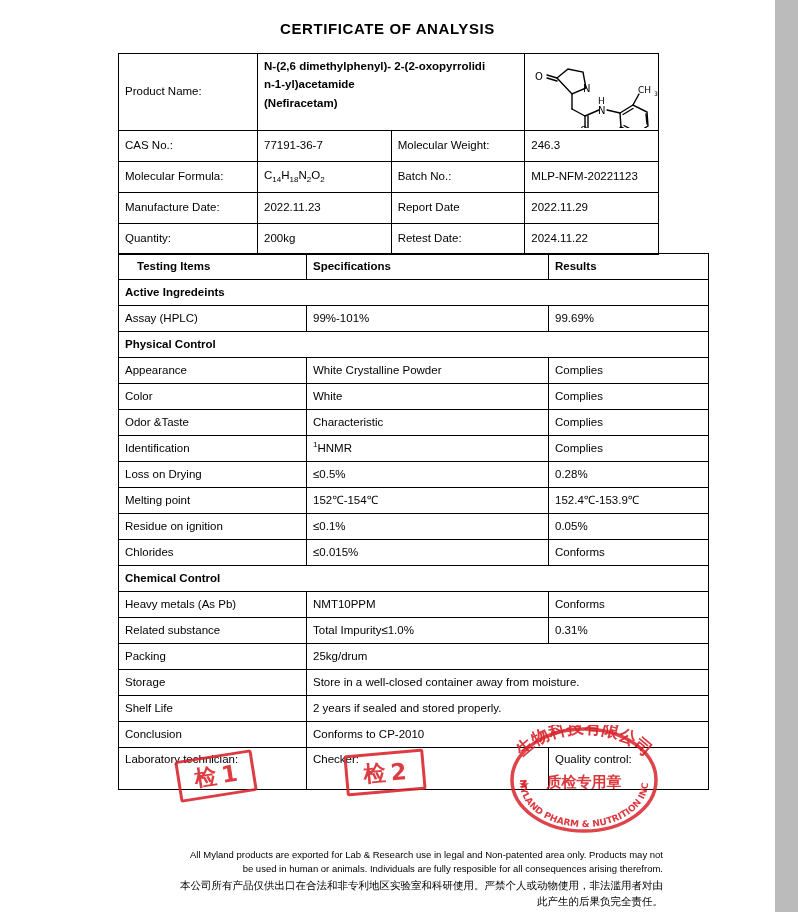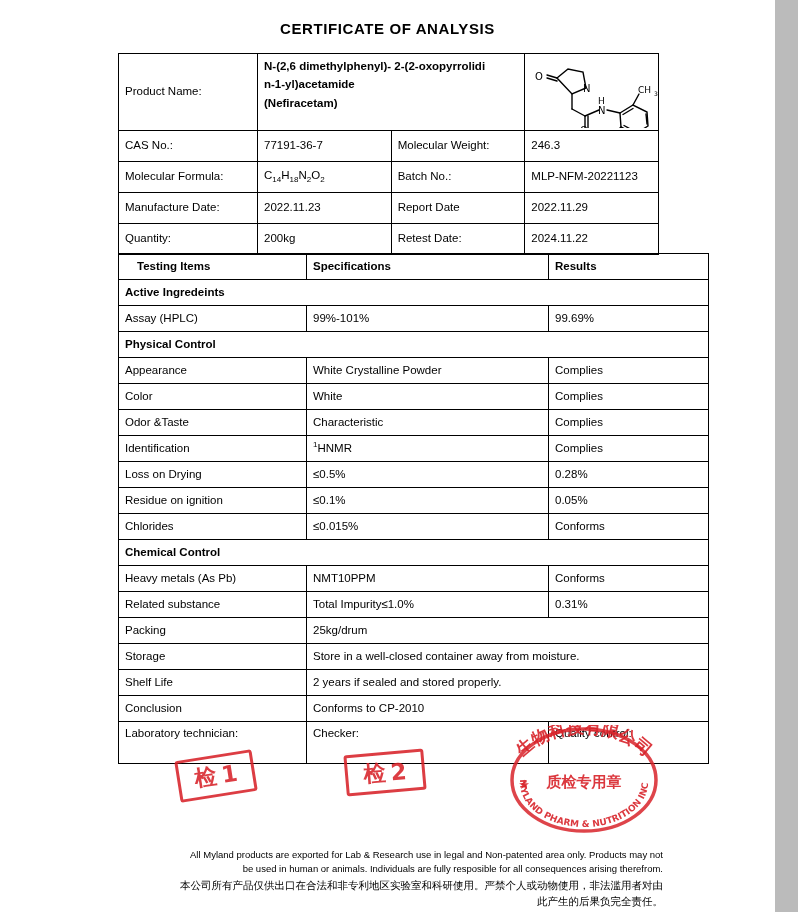--- a/index.html
+++ b/index.html
@@ -271,20 +271,25 @@
       </tr>
       <tr>
         <td>Identification</td>
         <td><span class="sup">1</span><span>HNMR</span></td>
         <td>Complies</td>
       </tr>
       <tr>
         <td>Loss on Drying</td>
         <td>≤0.5%</td>
         <td>0.28%</td>
+      </tr>
+      <tr>
+        <td>Melting point</td>
+        <td>152℃-154℃</td>
+        <td>152.4℃-153.9℃</td>
       </tr>
       <tr>
         <td>Residue on ignition</td>
         <td>≤0.1%</td>
         <td>0.05%</td>
       </tr>
       <tr>
         <td>Chlorides</td>
         <td>≤0.015%</td>
         <td>Conforms</td>

